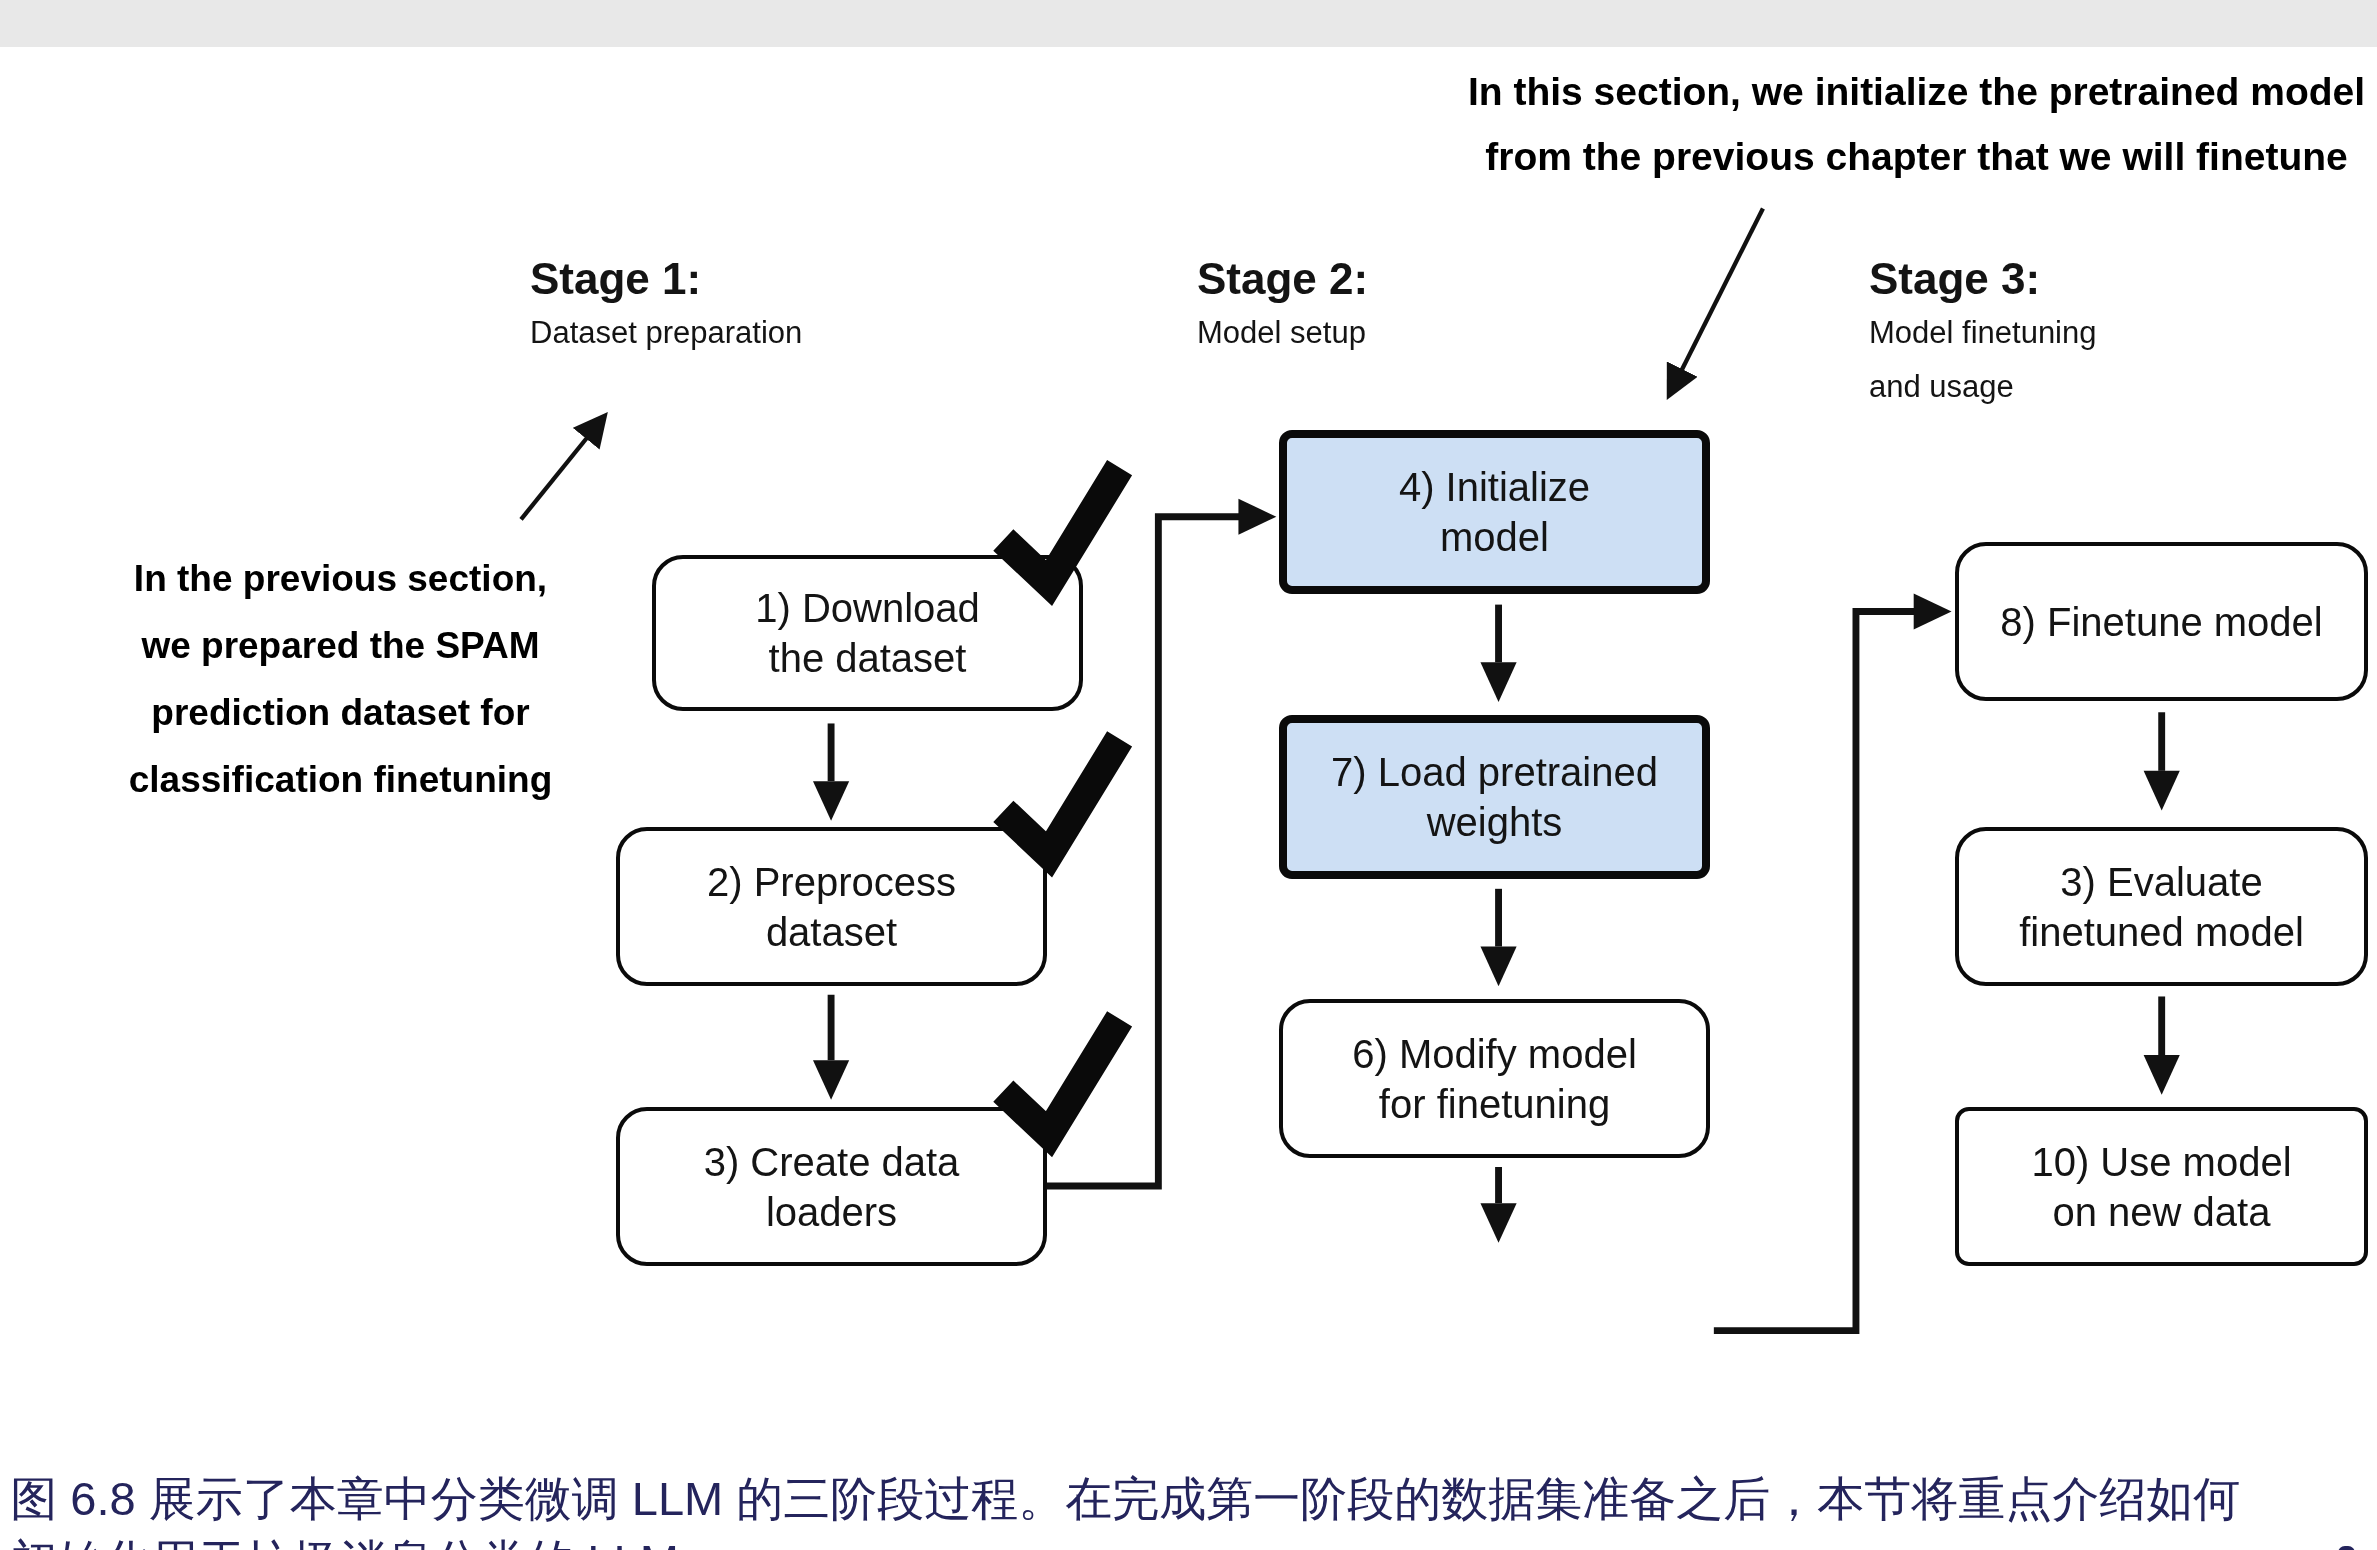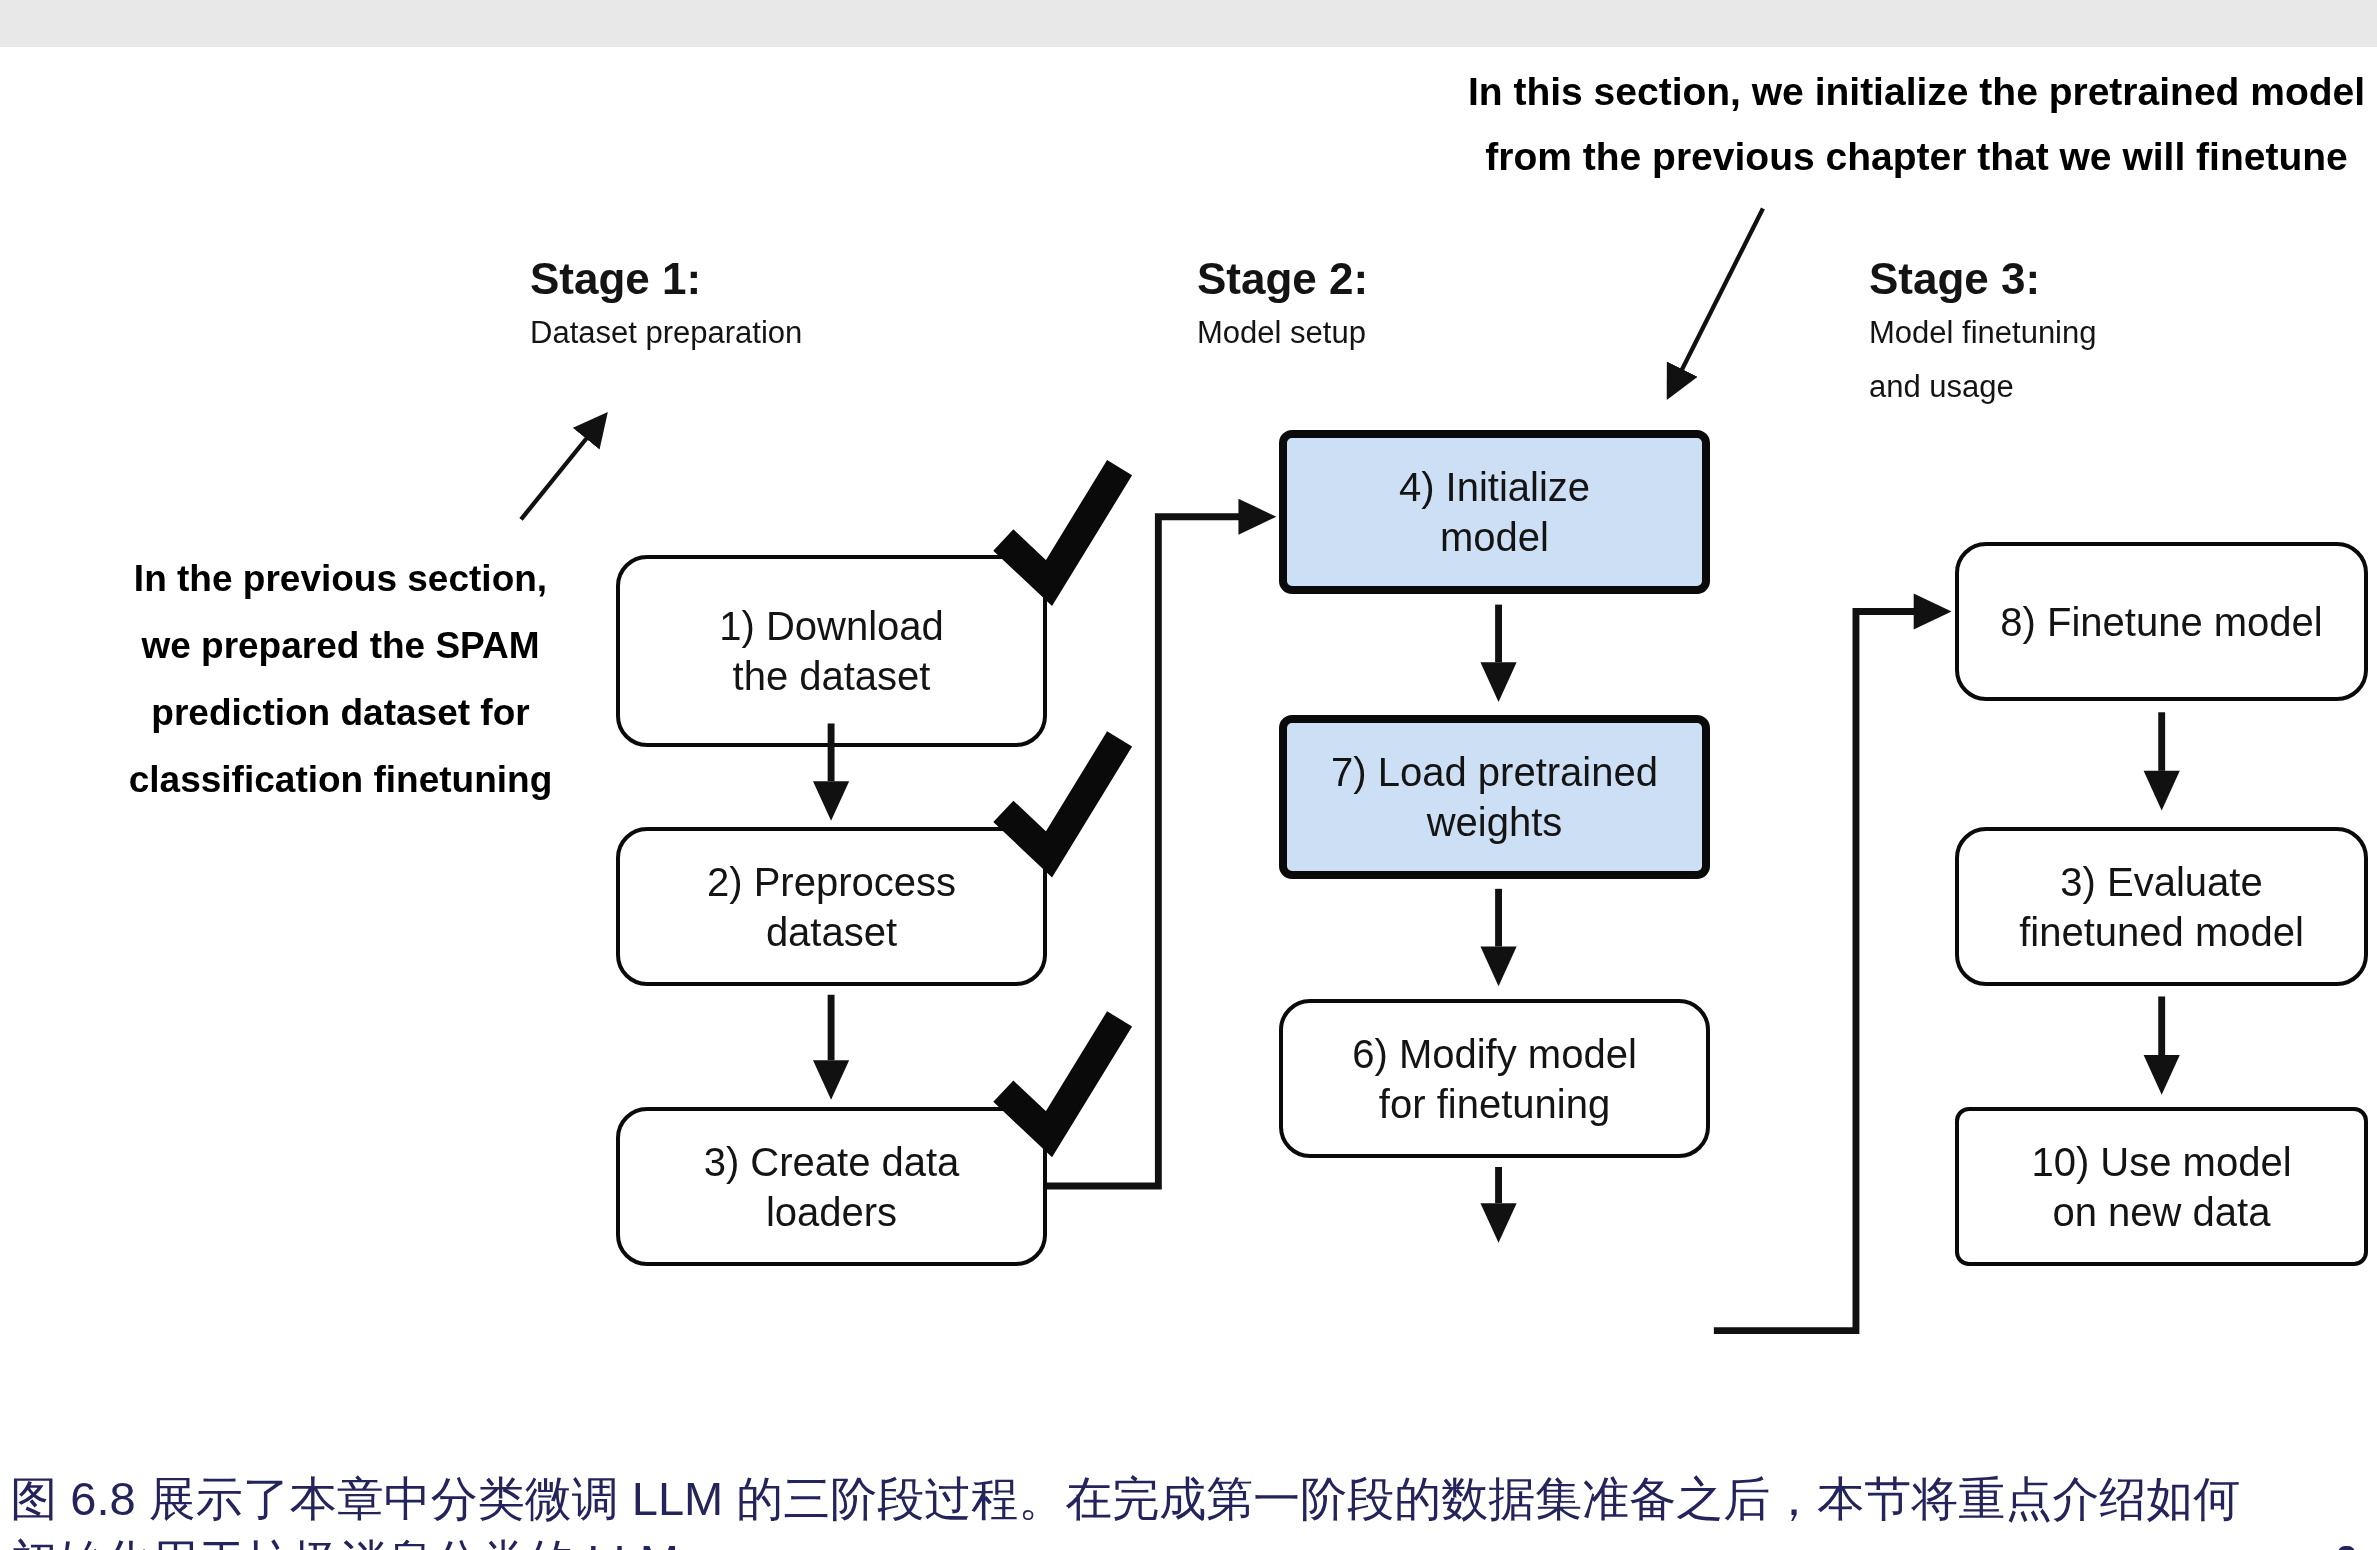--- a/index.html
+++ b/index.html
@@ -116,21 +116,21 @@
     <div class="sh-title">Stage 2:</div>
     <div class="sh-sub">Model setup</div>
     <div class="sh-sub"></div>
   </div>
   <div class="stage-header" style="left:1869px;top:205px;">
     <div class="sh-title">Stage 3:</div>
     <div class="sh-sub">Model finetuning</div>
     <div class="sh-sub">and usage</div>
   </div>
 
-  <div class="box" style="left:616px;top:508px;width:431px;height:192px;">1) Download
+  <div class="box" style="left:652px;top:508px;width:431px;height:156px;">1) Download
 the dataset</div>
   <div class="box" style="left:616px;top:780px;width:431px;height:159px;">2) Preprocess
 dataset</div>
   <div class="box" style="left:616px;top:1060px;width:431px;height:159px;">3) Create data
 loaders</div>
 
   <div class="box hl" style="left:1279px;top:383px;width:431px;height:164px;">4) Initialize
 model</div>
   <div class="box hl" style="left:1279px;top:668px;width:431px;height:164px;">7) Load pretrained
 weights</div>

